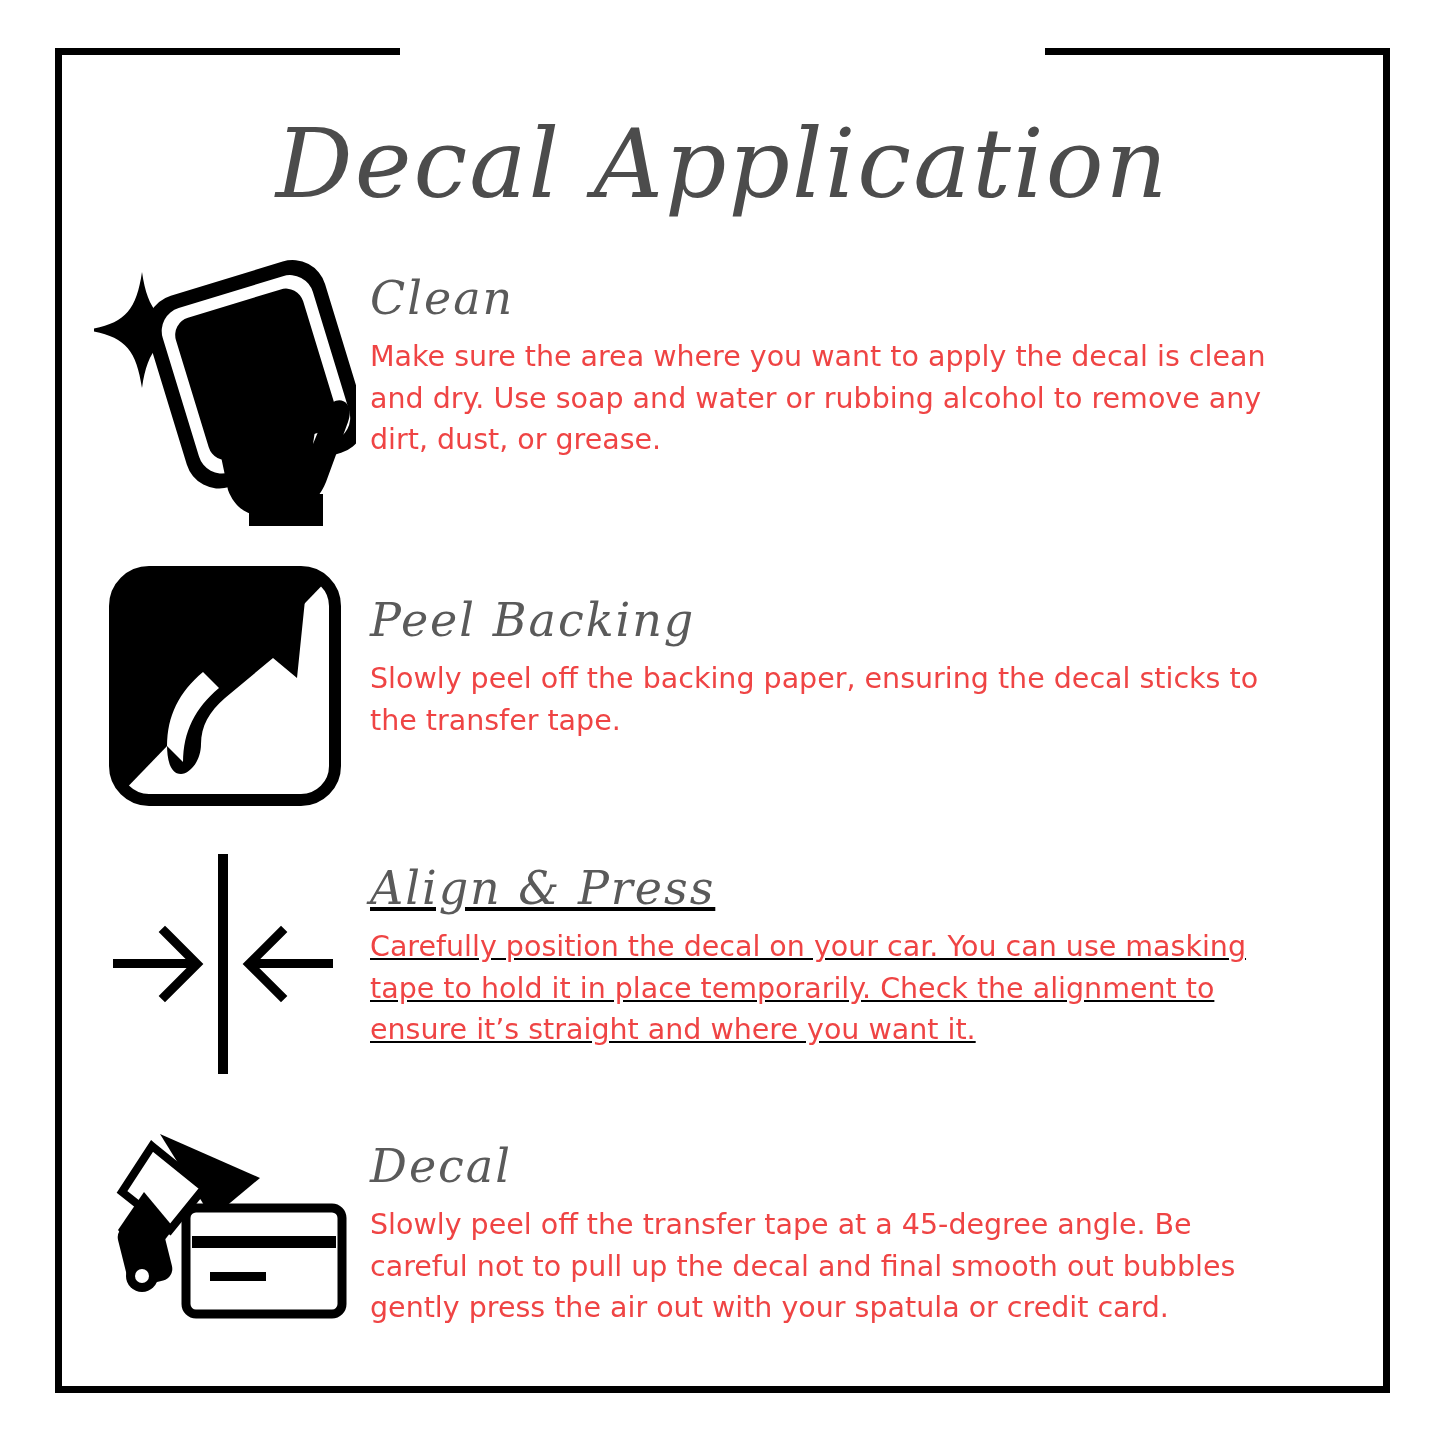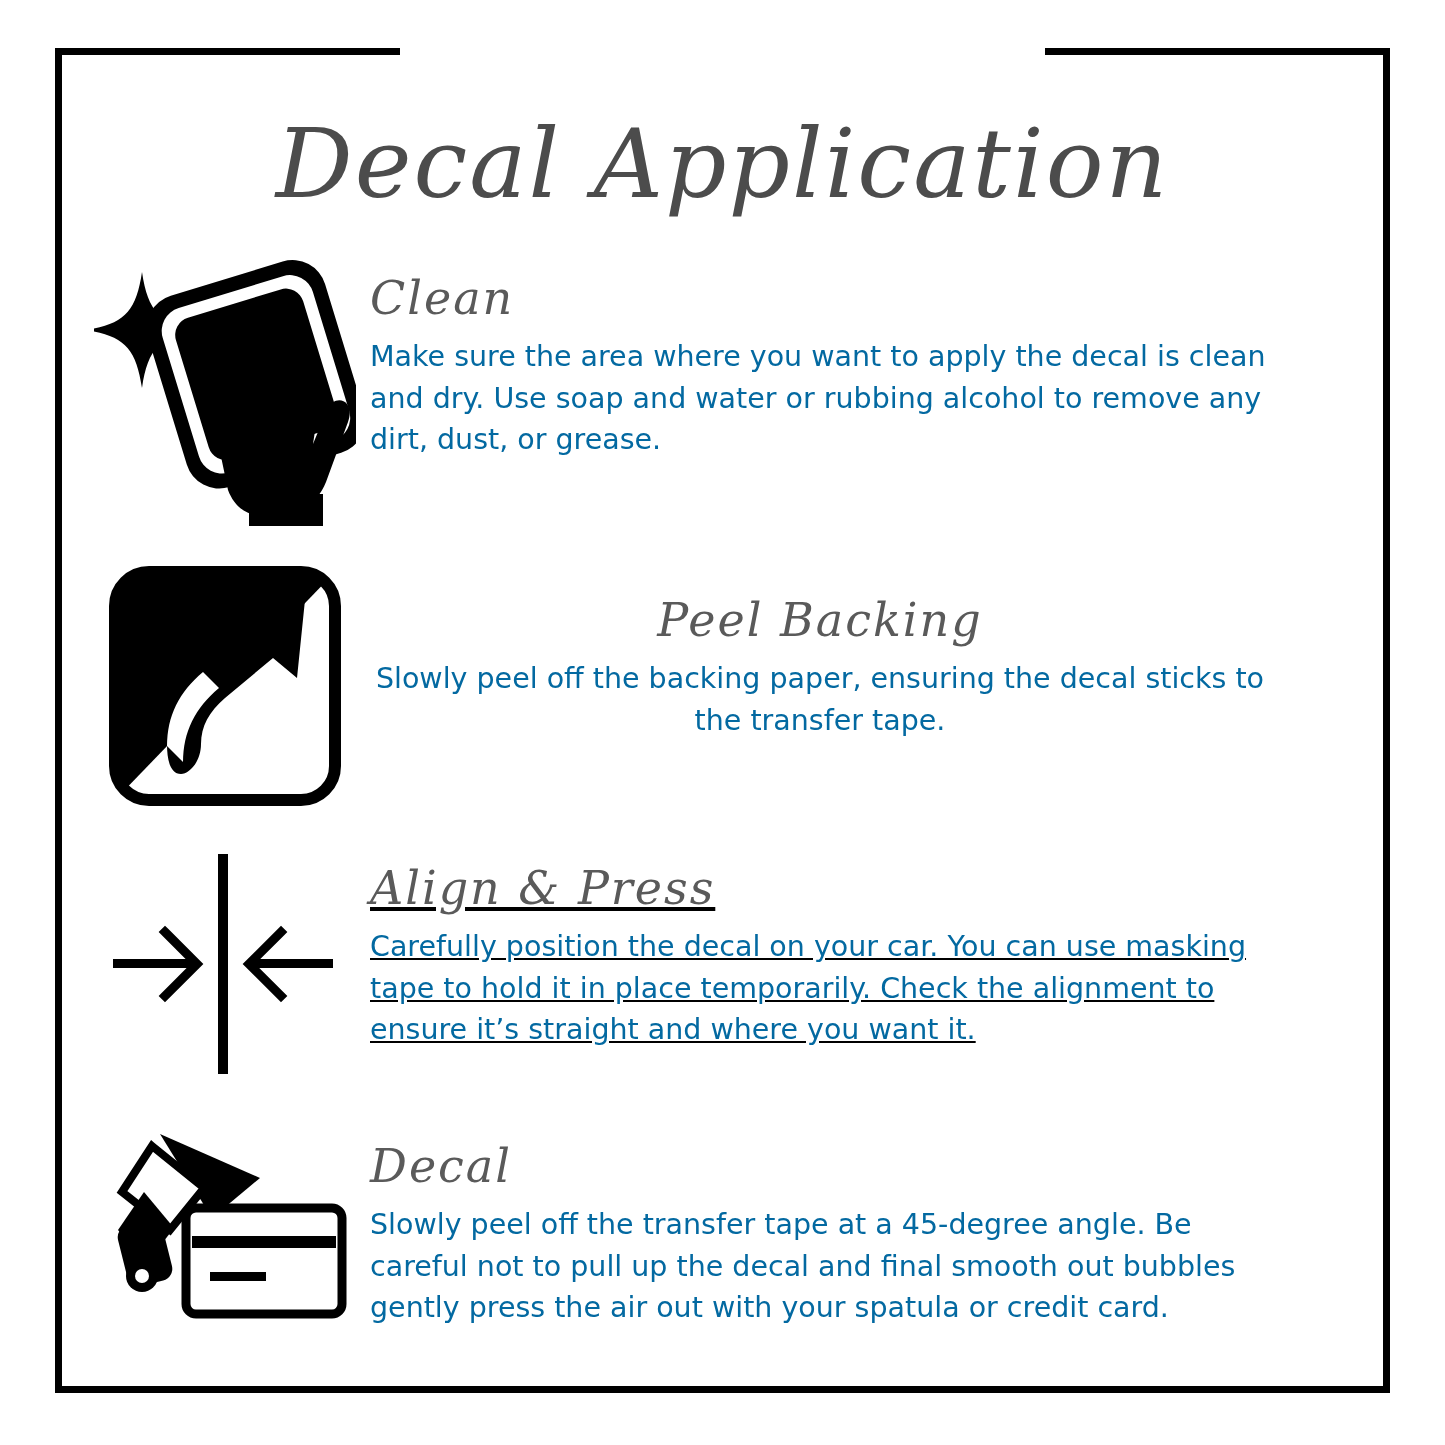--- a/index.html
+++ b/index.html
@@ -83,26 +83,26 @@
     color: #5a5a5a;
     letter-spacing: 2px;
     line-height: 1.05;
     margin-bottom: 14px;
     white-space: nowrap;
   }
   .step-body {
     font-family: "DejaVu Sans", sans-serif;
     font-size: 28.5px;
     line-height: 1.45;
-    color: #0369a1;
+    color: #ef4444;
   }
 
   
   .step-clean  { margin-top: 0px; }
-  .step-peel   { margin-top: 34px; text-align: center; }
+  .step-peel   { margin-top: 34px; }
   .step-align  { margin-top: 42px; text-decoration: underline; }
   .step-smooth { margin-top: 46px; }
 
   .step-clean .text-cell  { padding-top: 22px; }
   .step-peel .text-cell   { padding-top: 36px; }
   .step-align .text-cell  { padding-top: 16px; }
   .step-smooth .text-cell { padding-top: 22px; }
 
   svg { display: block; }
 </style>

